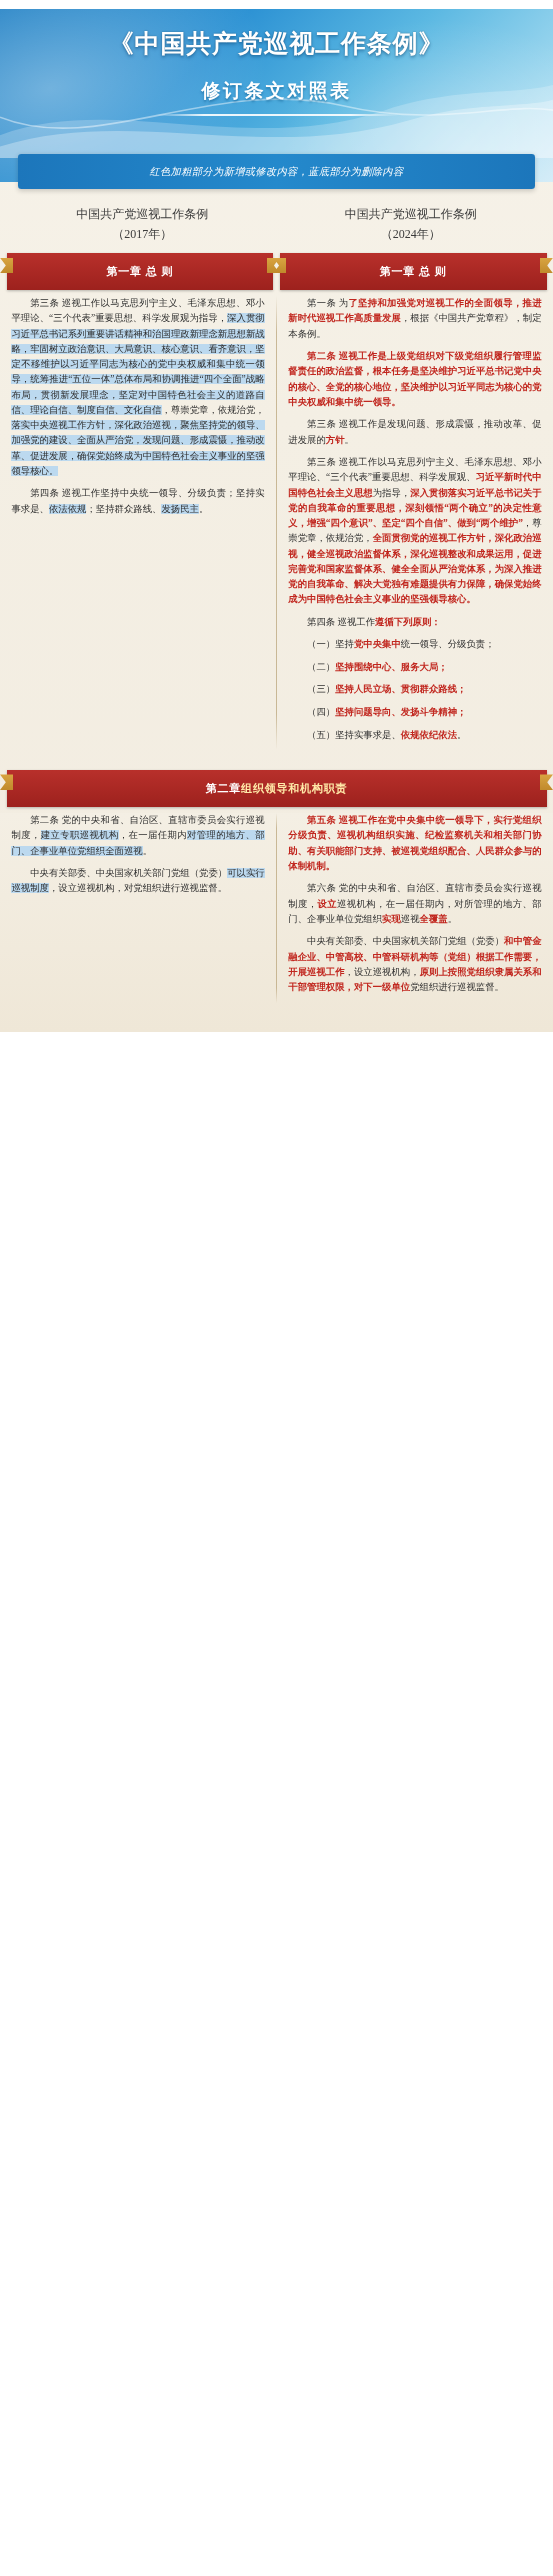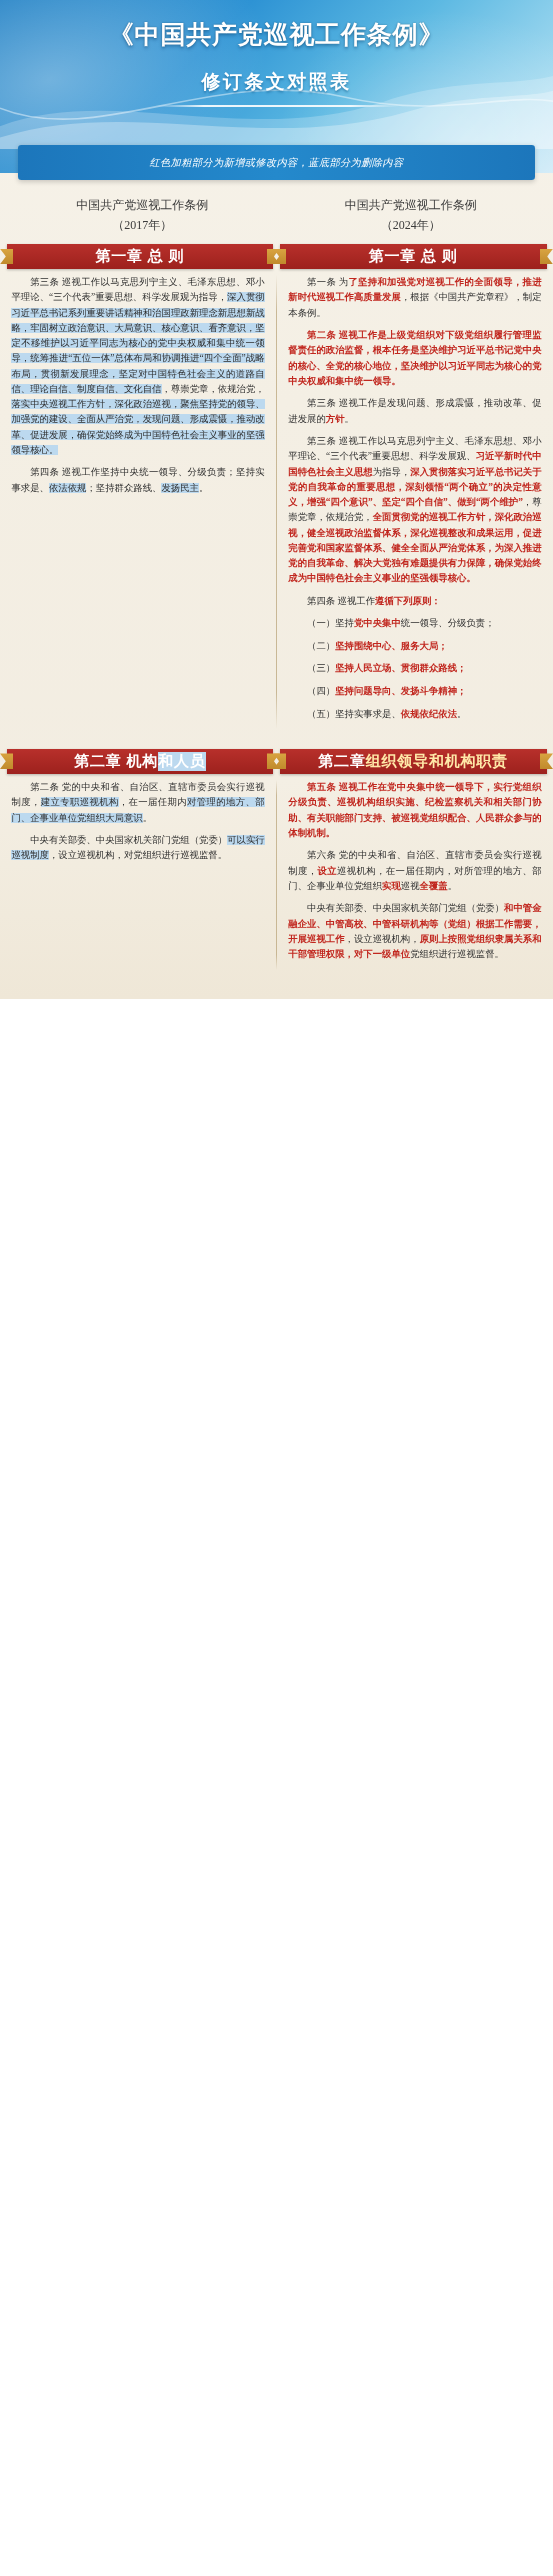--- a/index.html
+++ b/index.html
@@ -7,20 +7,21 @@
   body {
     width: 553px;
     font-family: "Liberation Sans", sans-serif;
     background: #ffffff;
   }
   .page {
     width: 553px;
     position: relative;
     background: linear-gradient(180deg, #f7f3ea 0%, #f4efe4 40%, #f2ece0 100%);
     overflow: hidden;
+    margin-top: 9px;
   }
 
   
   .header {
     position: relative;
     height: 173px;
     background: linear-gradient(135deg, #1e7fc4 0%, #2e93d4 35%, #5bb8e2 60%, #9fd8ef 85%, #cfeaf7 100%);
     overflow: hidden;
   }
   .header::before {
@@ -117,24 +118,24 @@
   
   .chapter-row {
     display: flex;
     padding: 0 6.5px;
     margin-top: 8.1px;
     gap: 6.5px;
   }
   .chapter-cell { flex: 1 1 50%; position: relative; }
   .ribbon {
     position: relative;
-    height: 25px;
+    height: 37px;
     background: linear-gradient(180deg, #b8302b 0%, #9d211d 100%);
     color: #fff;
-    font-size: 15px;
+    font-size: 11px;
     font-weight: bold;
     letter-spacing: 0.8px;
     display: flex;
     align-items: center;
     justify-content: center;
     box-shadow: 0 0.8px 2.4px rgba(0,0,0,0.25);
   }
   .ribbon::before, .ribbon::after {
     content: "";
     position: absolute;
@@ -240,36 +241,30 @@
       <p>（四）<span class="em">坚持问题导向、发扬斗争精神；</span></p>
       <p>（五）坚持实事求是、<span class="em">依规依纪依法</span>。</p>
     </div>
   </div>
 
   <div class="spacer"></div>
 
   <div class="chapter-row">
     <div class="chapter-cell">
       <div class="ribbon">
-        <span>第二章  机构</span>
-          <span class="bluebox">和人员</span>
-      </div>
-    </div>
-    <div class="chapter-cell">
-      <div class="ribbon">
         <span>第二章  </span>
           <span class="hl">组织领导和机构职责</span>
       </div>
     </div>
   </div>
 
   <div class="band">
     <div class="cols">
       <div class="col">
-        <p>第二条  党的中央和省、自治区、直辖市委员会实行巡视制度，<span class="del">建立专职巡视机构</span>，在一届任期内<span class="del">对管理的地方、部门、企事业单位党组织</span><span class="del">大局意识</span>。</p>
+        <p>第二条  党的中央和省、自治区、直辖市委员会实行巡视制度，<span class="del">建立专职巡视机构</span>，在一届任期内<span class="del">对管理的地方、部门、企事业单位党组织</span><span class="del">全面巡视</span>。</p>
         <p>中央有关部委、中央国家机关部门党组（党委）<span class="del">可以实行巡视制度</span>，设立巡视机构，对党组织进行巡视监督。</p>
       </div>
       <div class="sep"></div>
       <div class="col">
         <p><span class="em">第五条  巡视工作在党中央集中统一领导下，实行党组织分级负责、巡视机构组织实施、纪检监察机关和相关部门协助、有关职能部门支持、被巡视党组织配合、人民群众参与的体制机制。</span></p>
         <p>第六条  党的中央和省、自治区、直辖市委员会实行巡视制度，<span class="em">设立</span>巡视机构，在一届任期内，对所管理的地方、部门、企事业单位党组织<span class="em">实现</span>巡视<span class="em">全覆盖</span>。</p>
         <p>中央有关部委、中央国家机关部门党组（党委）<span class="em">和中管金融企业、中管高校、中管科研机构等（党组）根据工作需要，开展巡视工作</span>，设立巡视机构，<span class="em">原则上按照党组织隶属关系和干部管理权限，对下一级单位</span>党组织进行巡视监督。</p>
       </div>
     </div>
     <div class="tail"></div>

